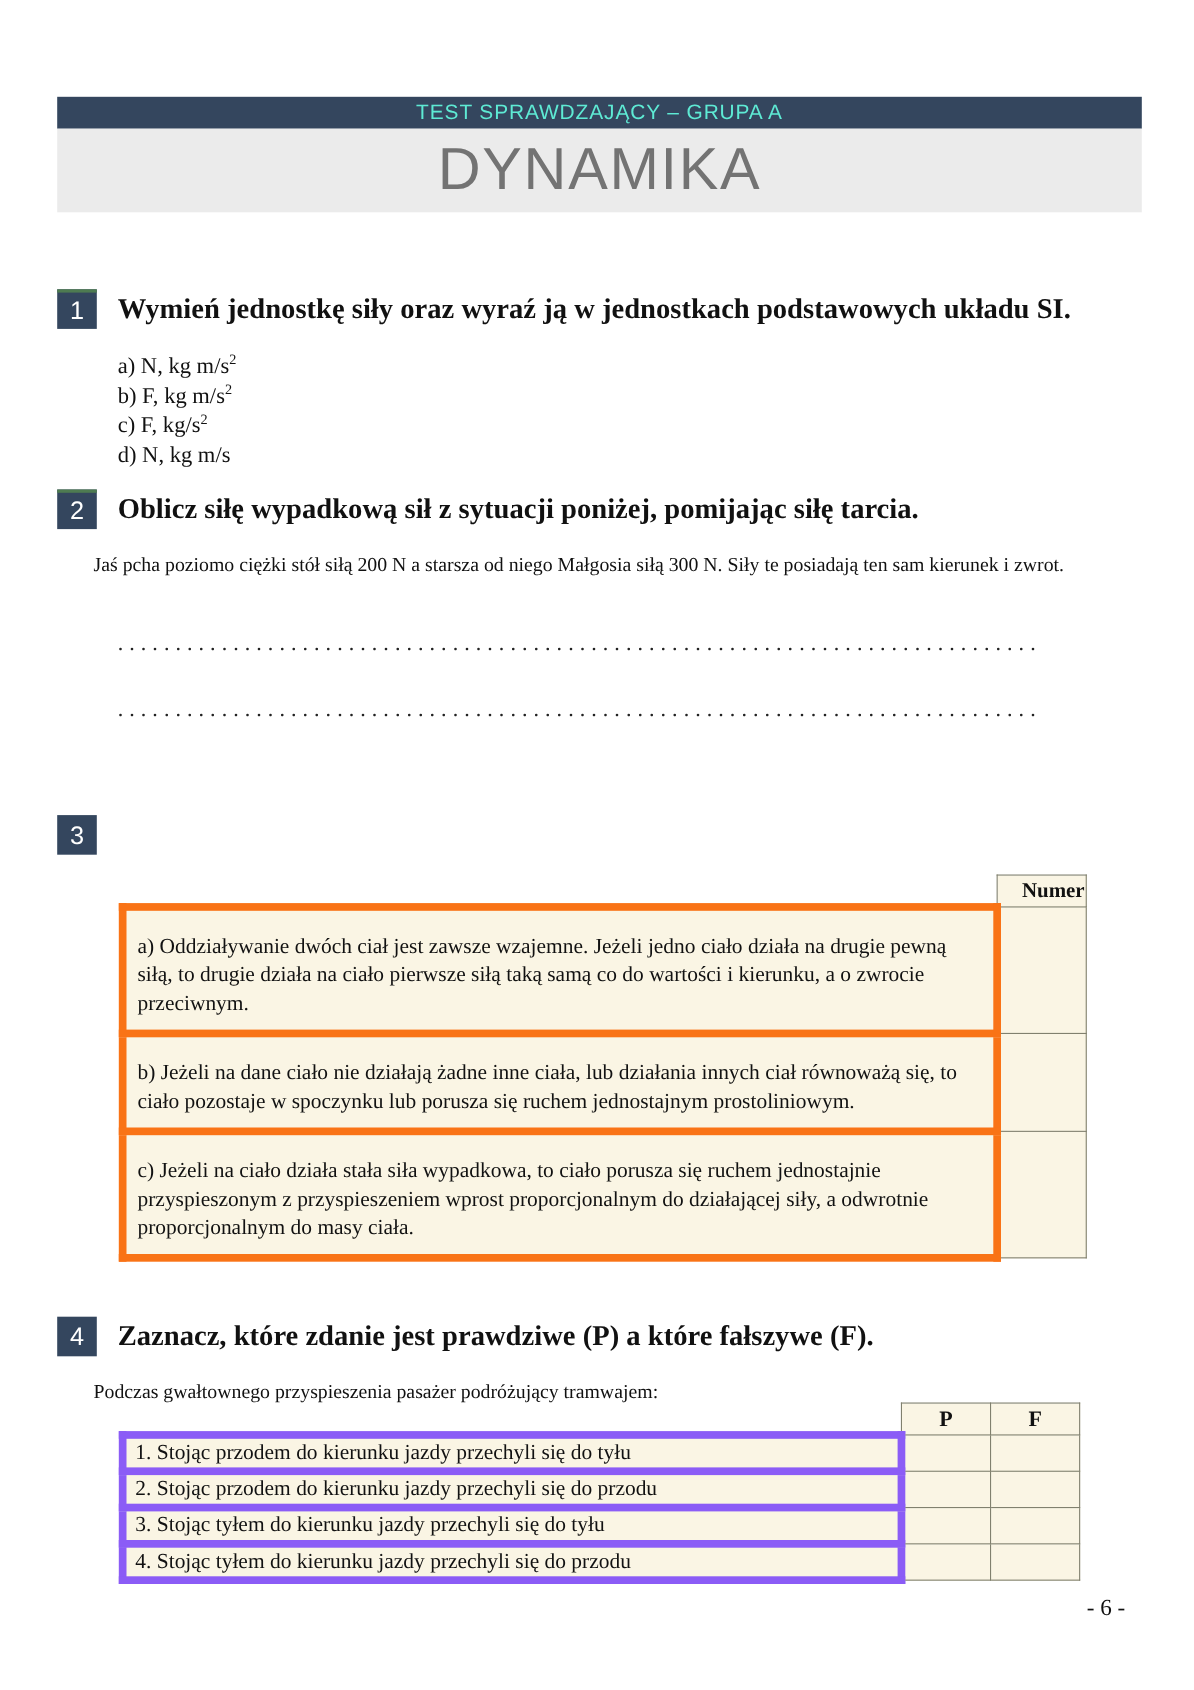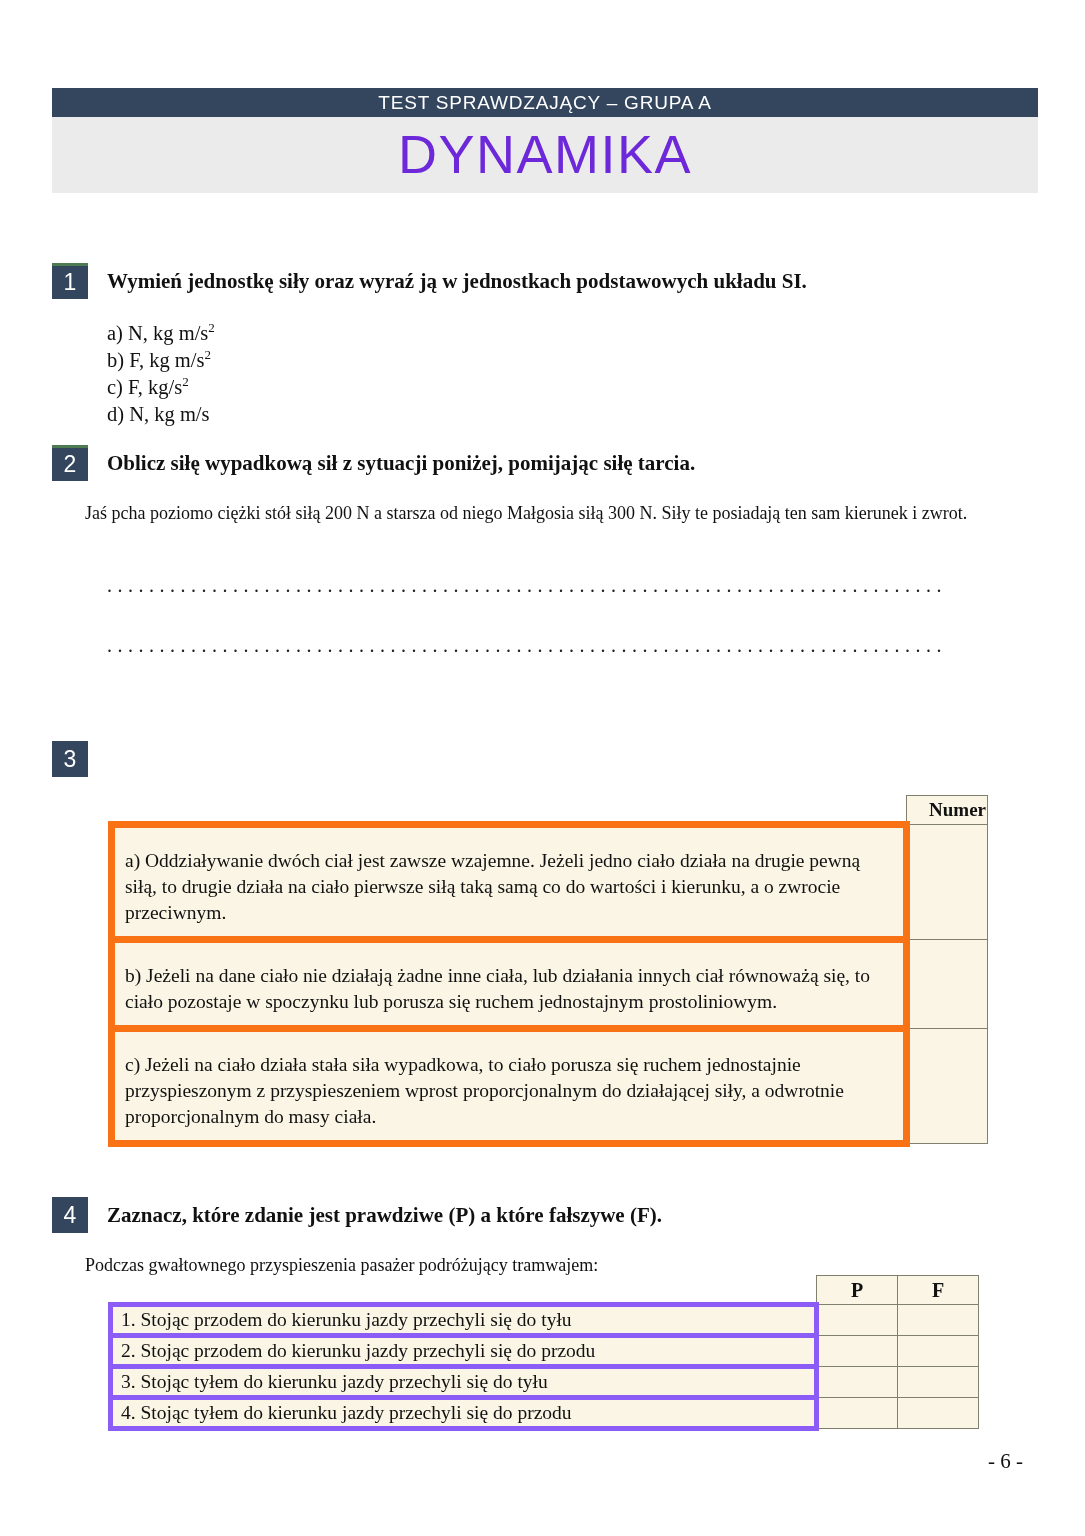--- a/index.html
+++ b/index.html
@@ -4,39 +4,39 @@
 <style>
   html,body { margin:0; padding:0; background:#ffffff; }
   .page {
     position:relative; width:1085px; height:1536px; background:#ffffff;
     font-family:"Liberation Serif", serif; color:#111111; overflow:hidden;
   }
   .content { position:absolute; left:52px; top:0; width:986px; }
 
   
   .banner {
-    margin-top:88px; height:29px; background:#34465e; color:#ffffff;
+    margin-top:88px; height:29px; background:#34465e; color:#5eead4;
     font-family:"Liberation Sans", sans-serif; font-size:19px; line-height:29px;
     text-align:center; letter-spacing:0.8px;
   }
   .title-band { height:76px; background:#ebebeb; text-align:center; }
   .doc-title {
     font-family:"Liberation Sans", sans-serif; font-size:54px; line-height:74px;
-    color:#6d28d9; letter-spacing:1.5px; font-weight:400;
+    color:#737373; letter-spacing:1.5px; font-weight:400;
   }
 
   
   .question { display:flex; gap:19px; align-items:flex-start; }
   .badge {
     width:36px; height:36px; box-sizing:border-box; background:#34465e; color:#ffffff;
     font-family:"Liberation Sans", sans-serif; font-size:23px;
     display:flex; align-items:center; justify-content:center; flex:none;
   }
   .badge.green-top { border-top:3px solid #4e7b51; }
-  .q-title { font-weight:bold; font-size:21px; line-height:26px; padding-top:5px; }
+  .q-title { font-weight:bold; font-size:26px; line-height:26px; padding-top:5px; }
 
   #q1 { margin-top:70px; }
   .options { margin:21px 0 0 55px; font-size:20.5px; line-height:27px; }
   .options sup { font-size:13px; line-height:0; }
 
   #q2 { margin-top:17px; }
   .body-text { margin:18px 0 0 33px; width:895px; font-size:18px; line-height:28px; }
 
   .answer-line {
     margin:34px 0 0 55px; width:845px; white-space:nowrap; overflow:hidden;
@@ -58,21 +58,21 @@
   }
   .q3-table td.ans { background:#faf5e4; border:1px solid #80806e; }
 
   #q4 { margin-top:50px; }
   .q4-table { margin:-4px 0 0 56px; }
   .q4-table th.pf {
     width:78px; height:26px; background:#faf5e4; border:1px solid #80806e;
     font-size:20px; font-weight:bold; text-align:center;
   }
   .q4-table td.stmt {
-    width:685px; background:#faf5e4; border:5px solid #8b5cf6;
+    width:685px; background:#faf5e4; border:7px solid #8b5cf6;
     padding:2px 8px; font-size:19.5px; line-height:22px;
   }
   .q4-table td.ans { background:#faf5e4; border:1px solid #80806e; }
 
   .footer-page { position:absolute; right:62px; bottom:62px; font-size:21px; color:#111111; }
 </style>
 </head>
 <body>
 
 <div class="page">

